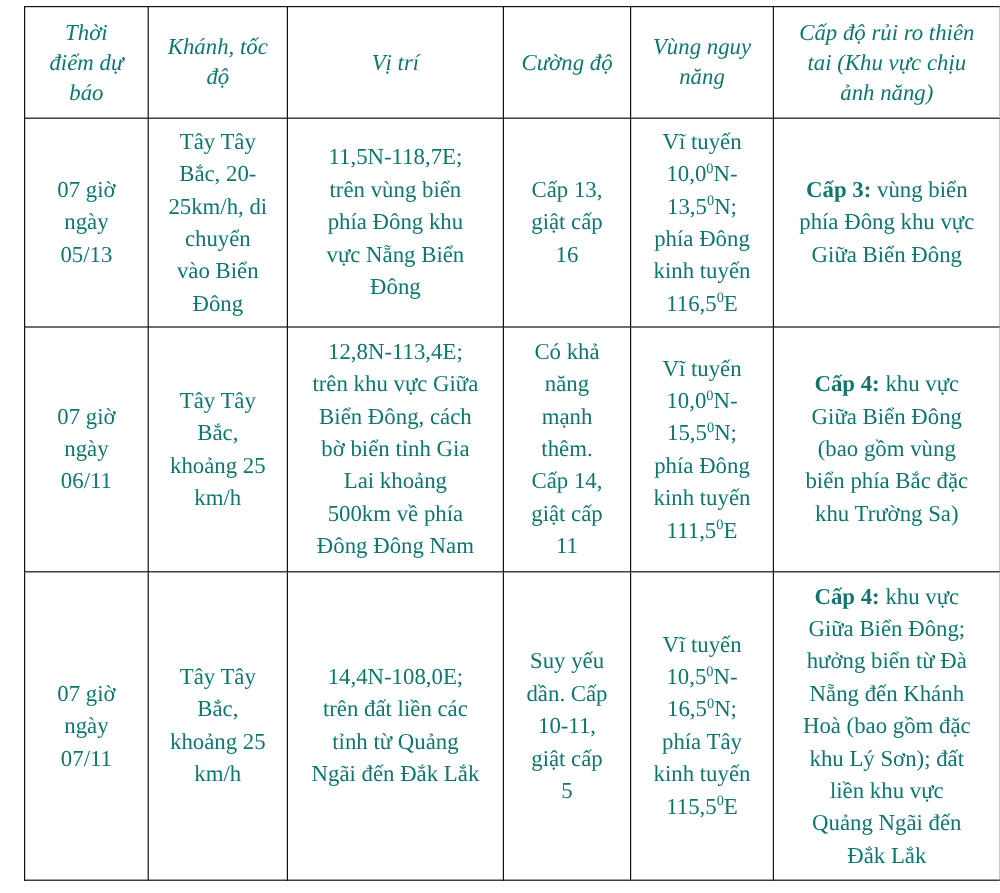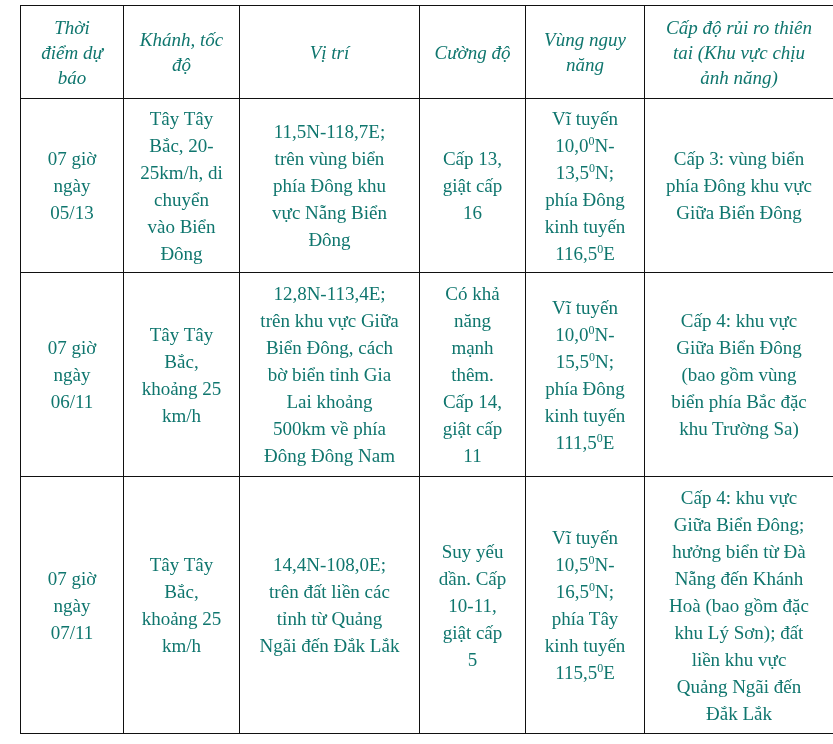--- a/index.html
+++ b/index.html
@@ -15,21 +15,21 @@
     border: 1.6px solid #111;
     text-align: center; vertical-align: middle;
     padding: 0 6px; font-weight: normal;
   }
   .tbl th { font-style: italic; line-height: 25px; }
   .tbl thead tr { height: 93px; }
   .r1 { height: 174px; }
   .r2 { height: 204px; }
   .r3 { height: 257px; }
   .line { display: block; white-space: nowrap; }
-  b { font-weight: normal; margin-top: 20px; }
+  b { font-weight: bold; margin-top: 20px; }
   sup { font-size: 12px; line-height: 0; vertical-align: 7px; }
 </style>
 </head>
 <body>
 
 <table class="tbl">
   <colgroup>
     <col style="width:103px">
       <col style="width:116px">
       <col style="width:180px">

